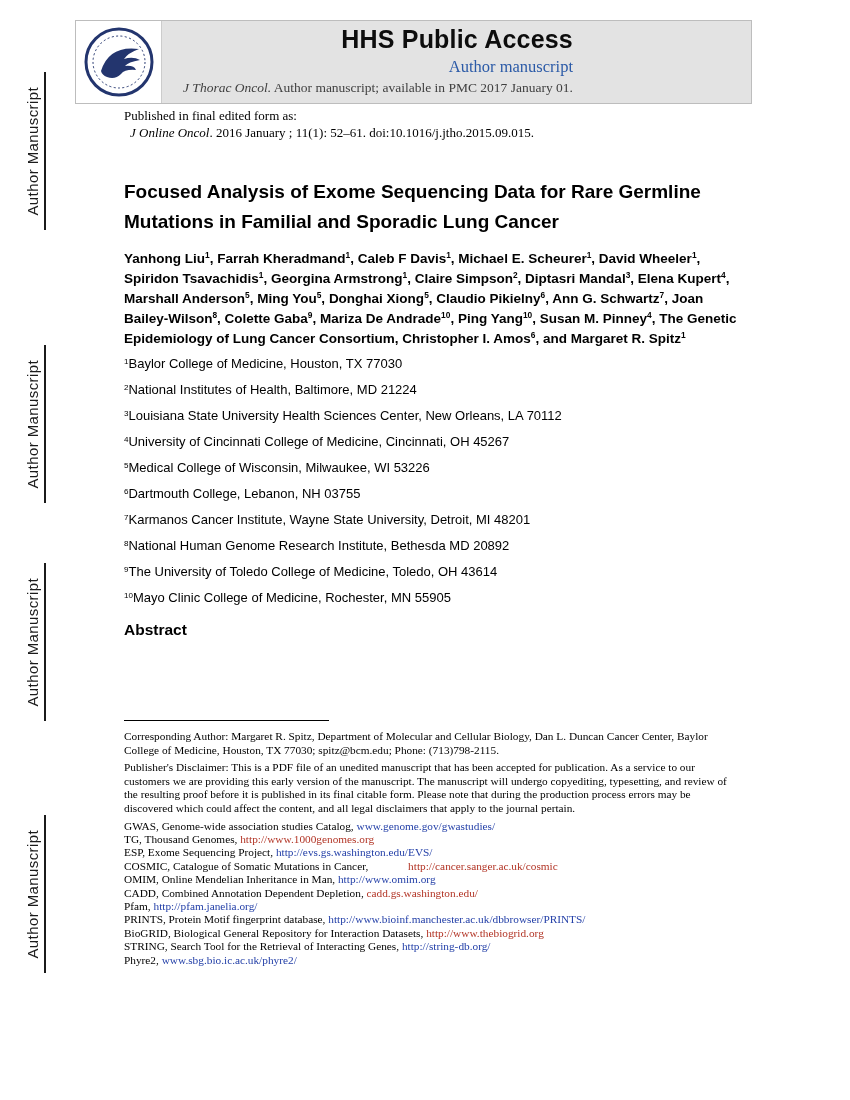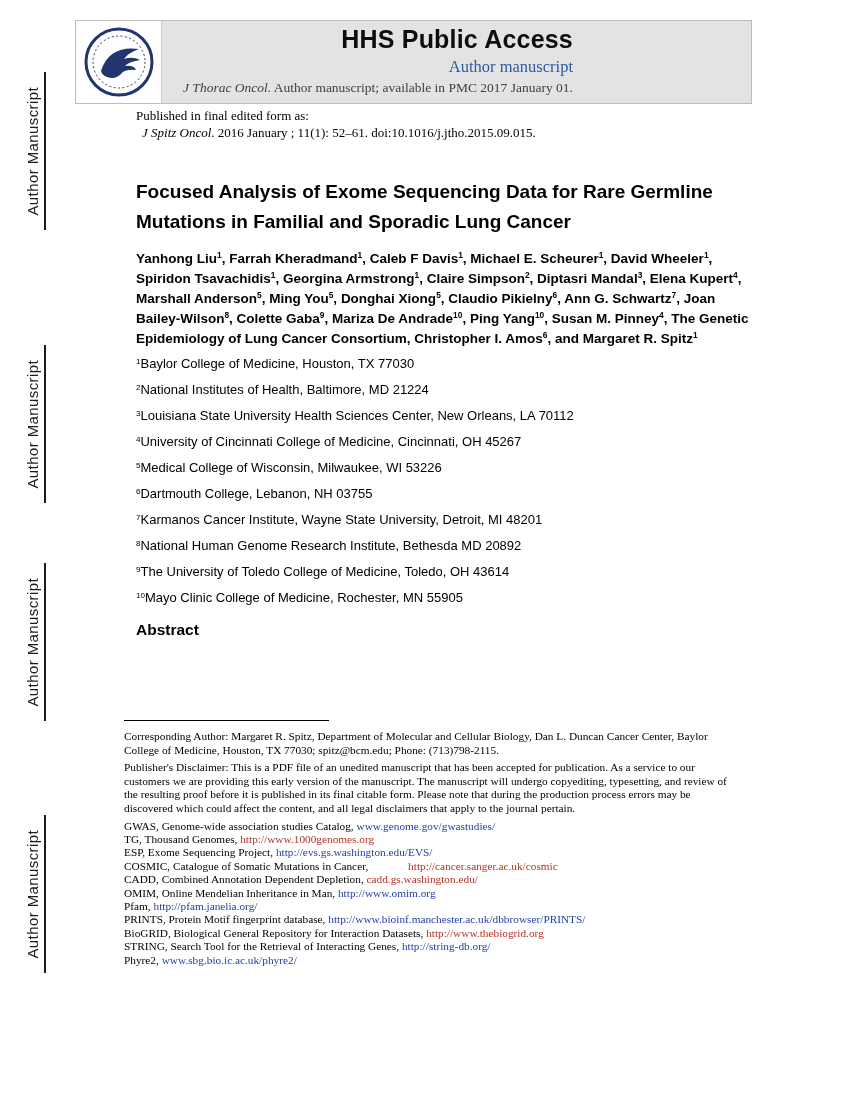--- a/index.html
+++ b/index.html
@@ -36,21 +36,21 @@
     flex: 0 0 86px; width: 86px; height: 100%;
     background: #ffffff; border-right: 1px solid #cccccc;
     display: flex; align-items: center; justify-content: center;
   }
   .header-text { padding: 4px 0 0 21px; font-family: "Liberation Sans", sans-serif; text-align: right; }
   .h-title { font-size: 25px; font-weight: 700; color: #0d0d0d; letter-spacing: 0.2px; }
   .h-sub { font-family: "Liberation Serif", serif; font-size: 16.5px; color: #2b5aa7; margin-top: 3px; }
   .h-avail { font-family: "Liberation Serif", serif; font-size: 13.5px; color: #404040; margin-top: 3px; }
 
   
-  .content { position: absolute; left: 136px; top: 108px; width: 617px; }
+  .content { position: absolute; left: 124px; top: 108px; width: 617px; }
   .pub-line { font-size: 13px; line-height: 16px; }
   .pub-cite { font-size: 13px; line-height: 16px; padding-left: 6px; margin-top: 1px; }
   .title {
     font-family: "Liberation Sans", sans-serif; font-size: 19px; font-weight: 700;
     line-height: 30px; margin: 36px 0 0 0; color: #000;
   }
   .title .tline { display: block; }
   .authors {
     margin-top: 12px; font-family: "Liberation Sans", sans-serif;
     font-weight: 700; font-size: 13.5px; line-height: 20px;
@@ -99,21 +99,21 @@
     </div>
     <div class="header-text">
       <div class="h-title">HHS Public Access</div>
       <div class="h-sub">Author manuscript</div>
       <div class="h-avail"><span class="ital">J Thorac Oncol.</span><span> Author manuscript; available in PMC 2017 January 01.</span></div>
     </div>
   </div>
 
   <div class="content">
     <div class="pub-line">Published in final edited form as:</div>
-    <div class="pub-cite"><span class="ital">J Spitz Oncol</span><span>. 2016 January ; 11(1): 52–61. doi:10.1016/j.jtho.2015.09.015.</span></div>
+    <div class="pub-cite"><span class="ital">J Online Oncol</span><span>. 2016 January ; 11(1): 52–61. doi:10.1016/j.jtho.2015.09.015.</span></div>
 
     <h2 class="title">
       <span class="tline">Focused Analysis of Exome Sequencing Data for Rare Germline</span>
       <span class="tline">Mutations in Familial and Sporadic Lung Cancer</span>
     </h2>
 
     <div class="authors"><span>Yanhong Liu<sup>1</sup></span>, <span>Farrah Kheradmand<sup>1</sup></span>, <span>Caleb F Davis<sup>1</sup></span>, <span>Michael E. Scheurer<sup>1</sup></span>, <span>David Wheeler<sup>1</sup></span>, <span>Spiridon Tsavachidis<sup>1</sup></span>, <span>Georgina Armstrong<sup>1</sup></span>, <span>Claire Simpson<sup>2</sup></span>, <span>Diptasri Mandal<sup>3</sup></span>, <span>Elena Kupert<sup>4</sup></span>, <span>Marshall Anderson<sup>5</sup></span>, <span>Ming You<sup>5</sup></span>, <span>Donghai Xiong<sup>5</sup></span>, <span>Claudio Pikielny<sup>6</sup></span>, <span>Ann G. Schwartz<sup>7</sup></span>, <span>Joan Bailey-Wilson<sup>8</sup></span>, <span>Colette Gaba<sup>9</sup></span>, <span>Mariza De Andrade<sup>10</sup></span>, <span>Ping Yang<sup>10</sup></span>, <span>Susan M. Pinney<sup>4</sup></span>, <span>The Genetic Epidemiology of Lung Cancer Consortium</span>, <span>Christopher I. Amos<sup>6</sup></span>, <span>and Margaret R. Spitz<sup>1</sup></span></div>
 
     <div class="affils">
         <div class="affiliation"><sup>1</sup>Baylor College of Medicine, Houston, TX 77030</div>
@@ -133,22 +133,22 @@
 
   <div class="footnotes">
     <div class="fn-rule"></div>
     <p class="fn"><b>Corresponding Author:</b><span> Margaret R. Spitz, Department of Molecular and Cellular Biology, Dan L. Duncan Cancer Center, Baylor College of Medicine, Houston, TX 77030; spitz@bcm.edu; Phone: (713)798-2115.</span></p>
     <p class="fn"><b>Publisher's Disclaimer:</b><span> This is a PDF file of an unedited manuscript that has been accepted for publication. As a service to our customers we are providing this early version of the manuscript. The manuscript will undergo copyediting, typesetting, and review of the resulting proof before it is published in its final citable form. Please note that during the production process errors may be discovered which could affect the content, and all legal disclaimers that apply to the journal pertain.</span></p>
     <div>
         <div class="resource-line">GWAS, Genome-wide association studies Catalog, <span class="resource-link" style="color: rgb(36, 64, 168);">www.genome.gov/gwastudies/</span></div>
         <div class="resource-line">TG, Thousand Genomes, <span class="resource-link" style="color: rgb(178, 52, 37);">http://www.1000genomes.org</span></div>
         <div class="resource-line">ESP, Exome Sequencing Project, <span class="resource-link" style="color: rgb(36, 64, 168);">http://evs.gs.washington.edu/EVS/</span></div>
         <div class="resource-line">COSMIC, Catalogue of Somatic Mutations in Cancer, <span class="resource-link" style="color: rgb(178, 52, 37); padding-left: 37px;">http://cancer.sanger.ac.uk/cosmic</span></div>
+        <div class="resource-line">OMIM, Online Mendelian Inheritance in Man, <span class="resource-link" style="color: rgb(36, 64, 168);">http://www.omim.org</span></div>
         <div class="resource-line">CADD, Combined Annotation Dependent Depletion, <span class="resource-link" style="color: rgb(178, 52, 37);">cadd.gs.washington.edu/</span></div>
-        <div class="resource-line">OMIM, Online Mendelian Inheritance in Man, <span class="resource-link" style="color: rgb(36, 64, 168);">http://www.omim.org</span></div>
         <div class="resource-line">Pfam, <span class="resource-link" style="color: rgb(36, 64, 168);">http://pfam.janelia.org/</span></div>
         <div class="resource-line">PRINTS, Protein Motif fingerprint database, <span class="resource-link" style="color: rgb(36, 64, 168);">http://www.bioinf.manchester.ac.uk/dbbrowser/PRINTS/</span></div>
         <div class="resource-line">BioGRID, Biological General Repository for Interaction Datasets, <span class="resource-link" style="color: rgb(178, 52, 37);">http://www.thebiogrid.org</span></div>
         <div class="resource-line">STRING, Search Tool for the Retrieval of Interacting Genes, <span class="resource-link" style="color: rgb(36, 64, 168);">http://string-db.org/</span></div>
         <div class="resource-line">Phyre2, <span class="resource-link" style="color: rgb(36, 64, 168);">www.sbg.bio.ic.ac.uk/phyre2/</span></div>
       </div>
   </div>
 
 </div>
 

